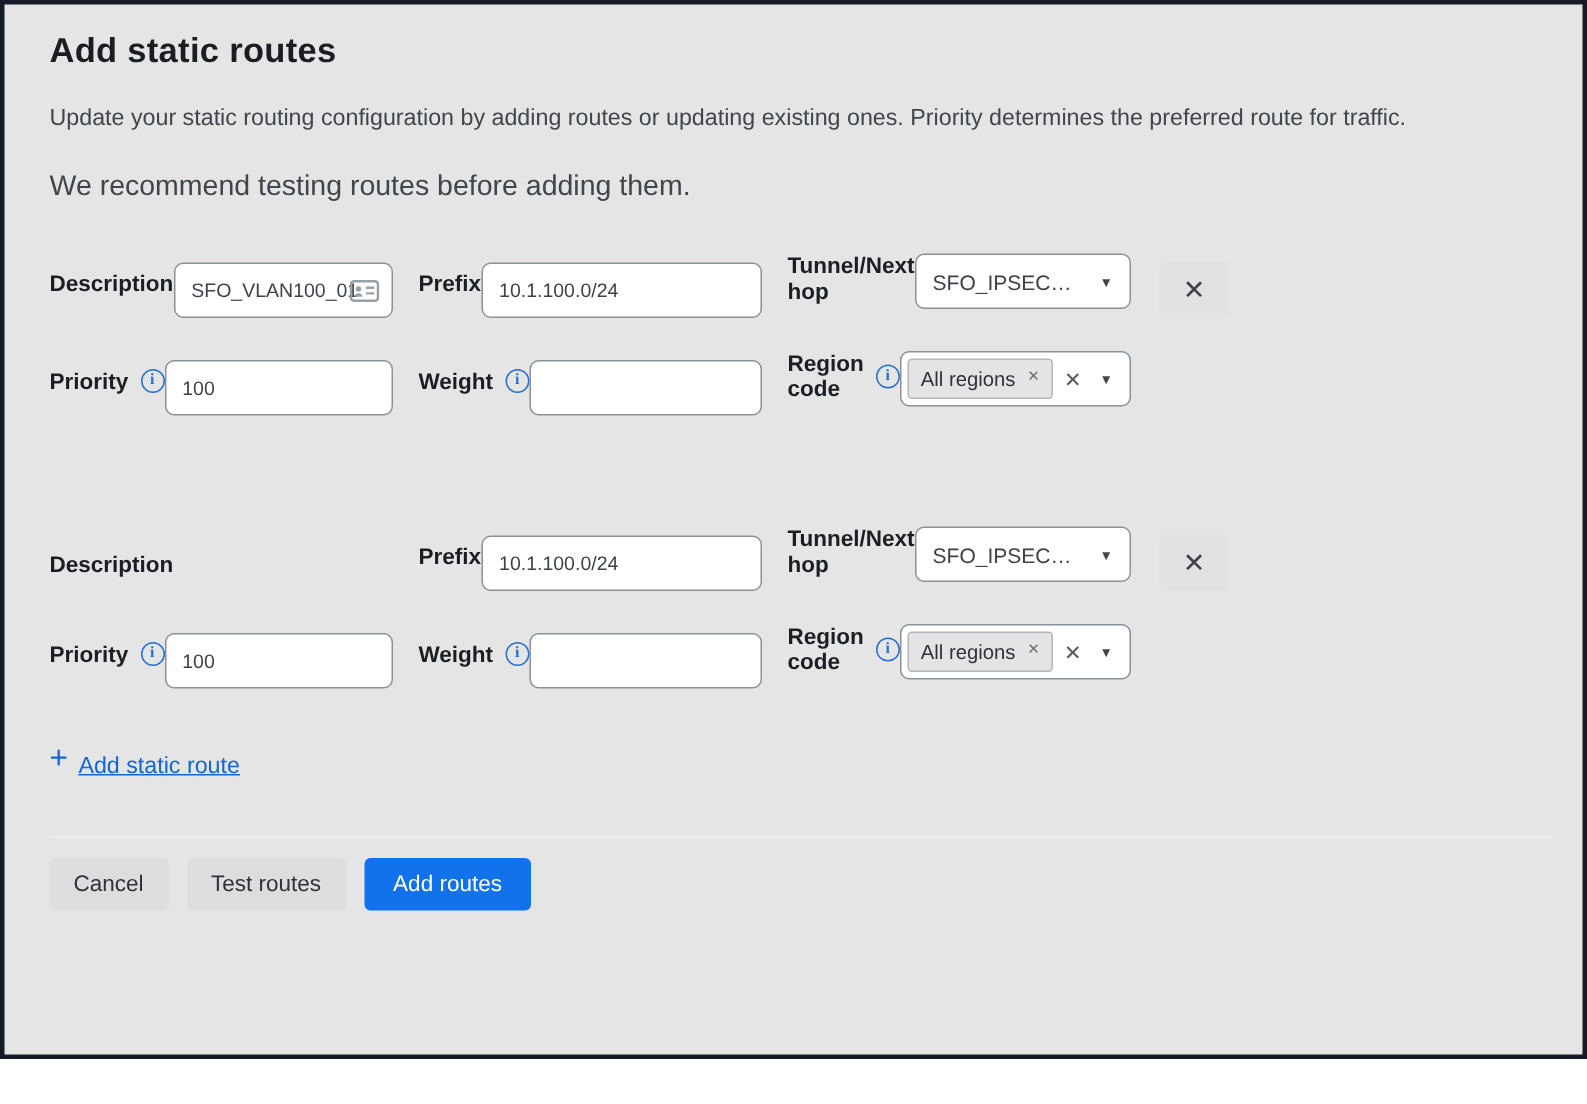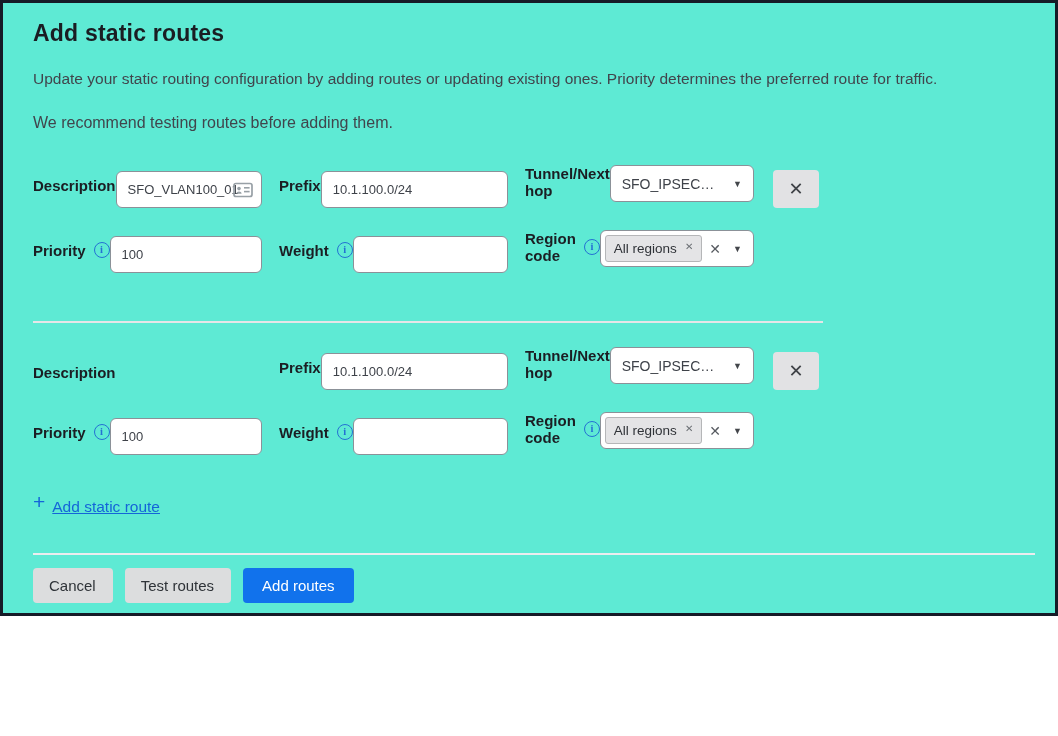--- a/index.html
+++ b/index.html
@@ -1,32 +1,32 @@
 <!DOCTYPE html>
 <html><head>
 <meta charset="utf-8">
 <style>
   * { box-sizing: border-box; }
   html, body { margin: 0; padding: 0; background: #ffffff; }
   body { font-family: "Liberation Sans", sans-serif; }
 
   .window {
-    width: 1058px; height: 616px;
+    width: 1058px; height: 706px;
     border: 3px solid #161b27;
-    background: #5eead4;
+    background: #e5e5e5;
     overflow: hidden;
   }
   .content { padding: 13px 20px 0 30px; }
 
   .title {
     font-size: 23px; font-weight: 600; color: #1a1d22;
     margin: 4px 0 0 0; letter-spacing: 0.2px;
   }
   .desc { margin: 23px 0 0 0; font-size: 15.5px; color: #41454c; }
-  .note { margin: 26px 0 0 0; font-size: 16px; color: #41454c; }
+  .note { margin: 26px 0 0 0; font-size: 19px; color: #41454c; }
 
   .route-block { margin-top: 33px; }
   .fields-row {
     display: grid;
     grid-template-columns: 229px 229px 229px 64px;
     column-gap: 17px;
     align-items: end;
   }
   .fields-row + .fields-row { margin-top: 22px; }
   .field { display: flex; flex-direction: row; }

